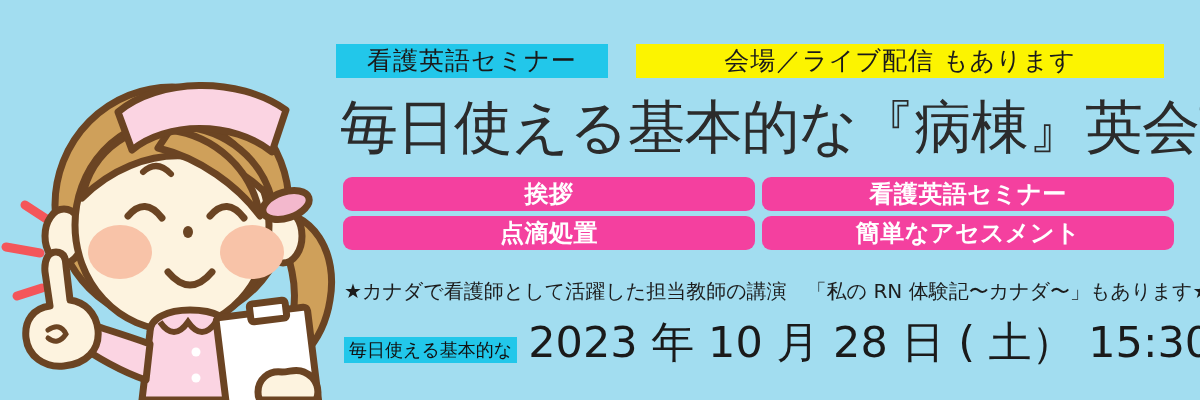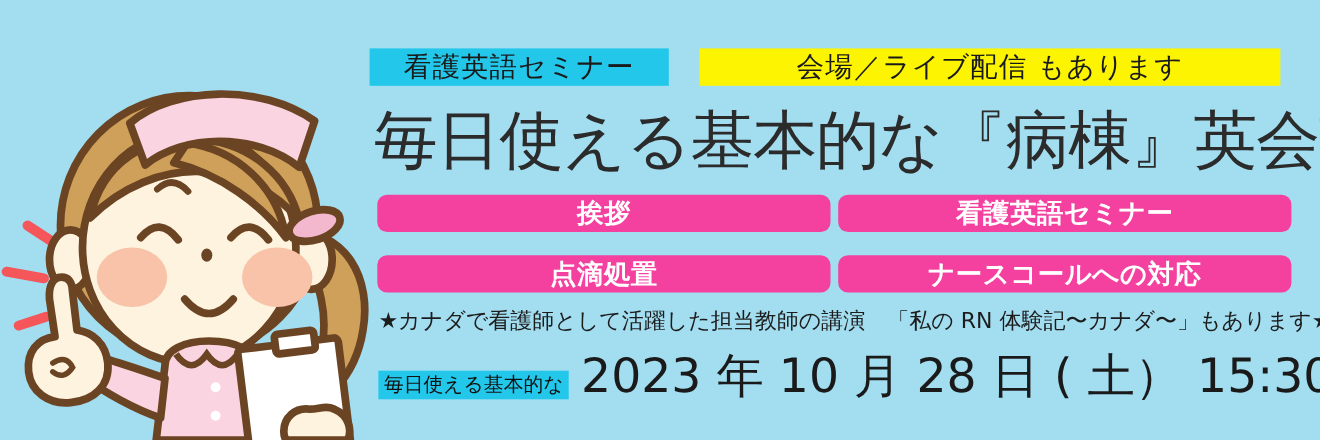--- a/index.html
+++ b/index.html
@@ -103,21 +103,21 @@
     font-size: 24px;
     font-weight: bold;
     text-align: center;
     white-space: nowrap;
     letter-spacing: 0.5px;
     font-family: "DejaVu Sans", "Liberation Sans", sans-serif;
   }
   .pill.col-left  { left: 0px; }
   .pill.col-right { left: 419px; }
   .pill.row-top    { top: 0px; }
-  .pill.row-bottom { top: 55px; }
+  .pill.row-bottom { top: 39px; }
 
   
   #star-note {
     position: absolute;
     left: 8px;
     top: 277px;
     width: 848px;
     height: 28px;
     line-height: 28px;
     font-size: 20px;
@@ -226,21 +226,21 @@
       <div class="badge" id="badge-seminar">看護英語セミナー</div>
       <div class="badge" id="badge-live">会場／ライブ配信 もあります</div>
     </div>
 
     <div id="main-title">毎日使える基本的な『病棟』英会話</div>
 
     <div id="pill-grid">
       <div class="pill col-left row-top">挨拶</div>
       <div class="pill col-right row-top">看護英語セミナー</div>
       <div class="pill col-left row-bottom">点滴処置</div>
-      <div class="pill col-right row-bottom">ナースコールへの対応</div>
+      <div class="pill col-right row-bottom">簡単なアセスメント</div>
     </div>
 
     <div id="star-note">★カナダで看護師として活躍した担当教師の講演　「私の RN 体験記〜カナダ〜」もあります★</div>
 
     <div id="date-row">
       <span id="date-label">毎日使える基本的な</span><span id="date-value">2023 年 10 月 28 日 ( 土） 15:30-17:30</span>
     </div>
 
   </div>
 </div>

